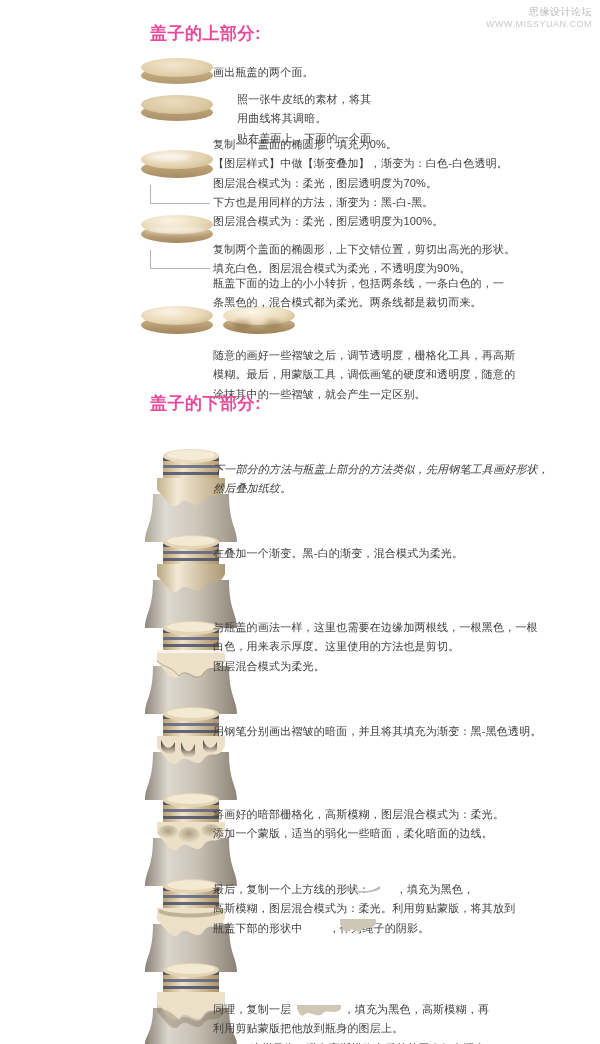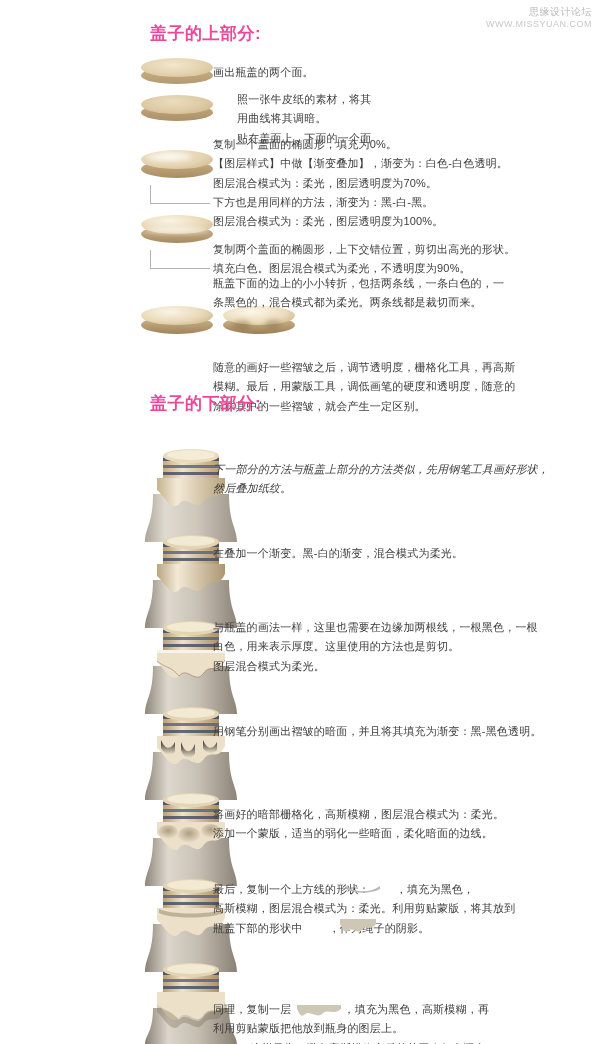--- a/index.html
+++ b/index.html
@@ -133,21 +133,21 @@
 <div class="caption" style="left:213px; top:240px;">
   <div>复制两个盖面的椭圆形，上下交错位置，剪切出高光的形状。</div>
   <div>填充白色。图层混合模式为柔光，不透明度为90%。</div>
 </div>
 
 <div class="caption" style="left:213px; top:275px;font-family:Liberation Mono, monospace;">
   <div>瓶盖下面的边上的小小转折，包括两条线，一条白色的，一</div>
   <div>条黑色的，混合模式都为柔光。两条线都是裁切而来。</div>
 </div>
 
-<div class="caption" style="left:213px; top:358px;">
+<div class="caption" style="left:213px; top:346px;">
   <div>随意的画好一些褶皱之后，调节透明度，栅格化工具，再高斯</div>
   <div>模糊。最后，用蒙版工具，调低画笔的硬度和透明度，随意的</div>
   <div>涂抹其中的一些褶皱，就会产生一定区别。</div>
 </div>
 
 <div class="section-title" style="top:392px;">盖子的下部分:</div>
 
 <div class="bottle" style="left:131px; top:432px;">
   <svg width="120" height="110" viewBox="0 0 120 110">
     <defs>

